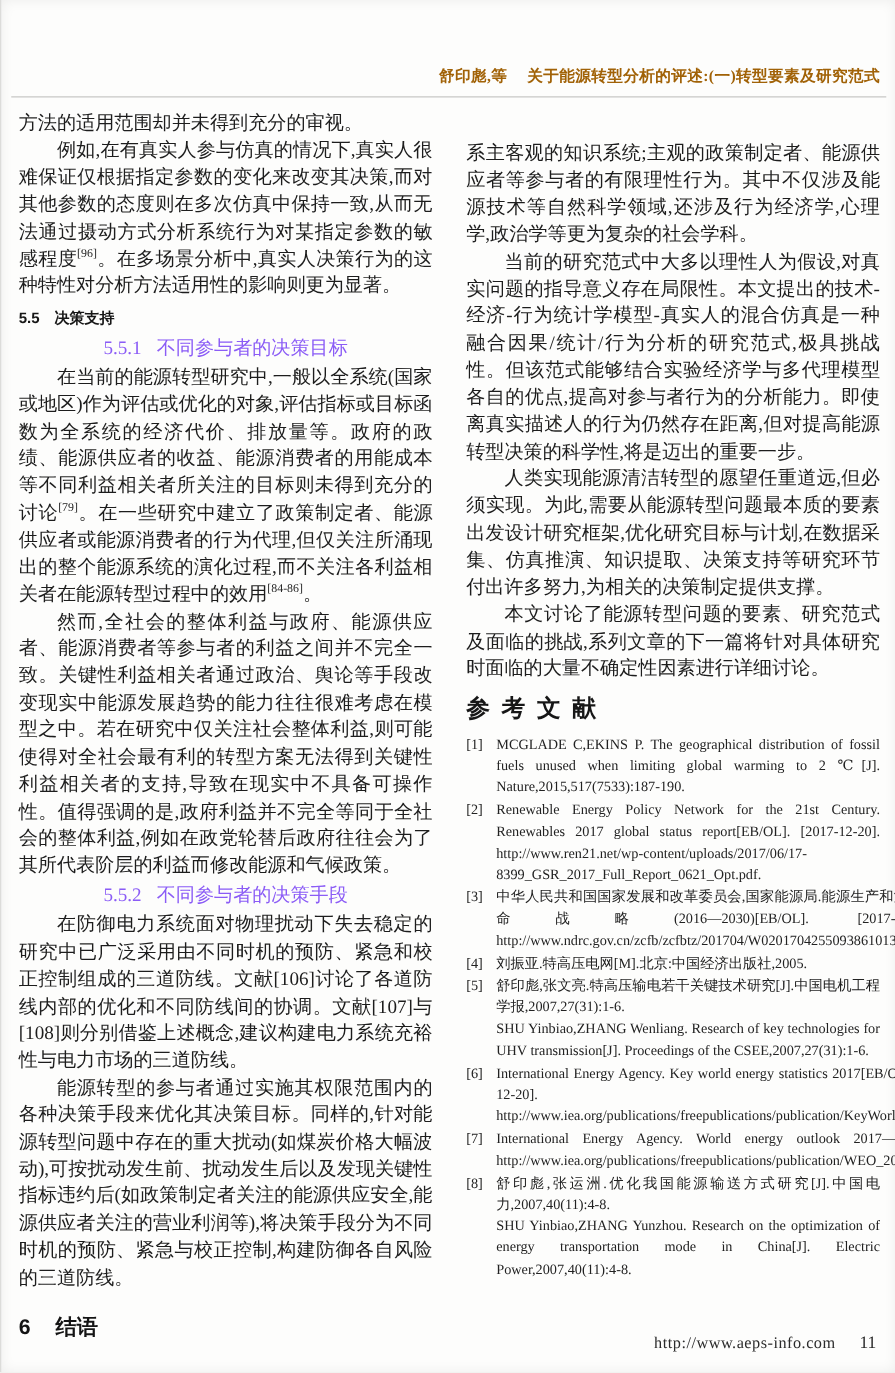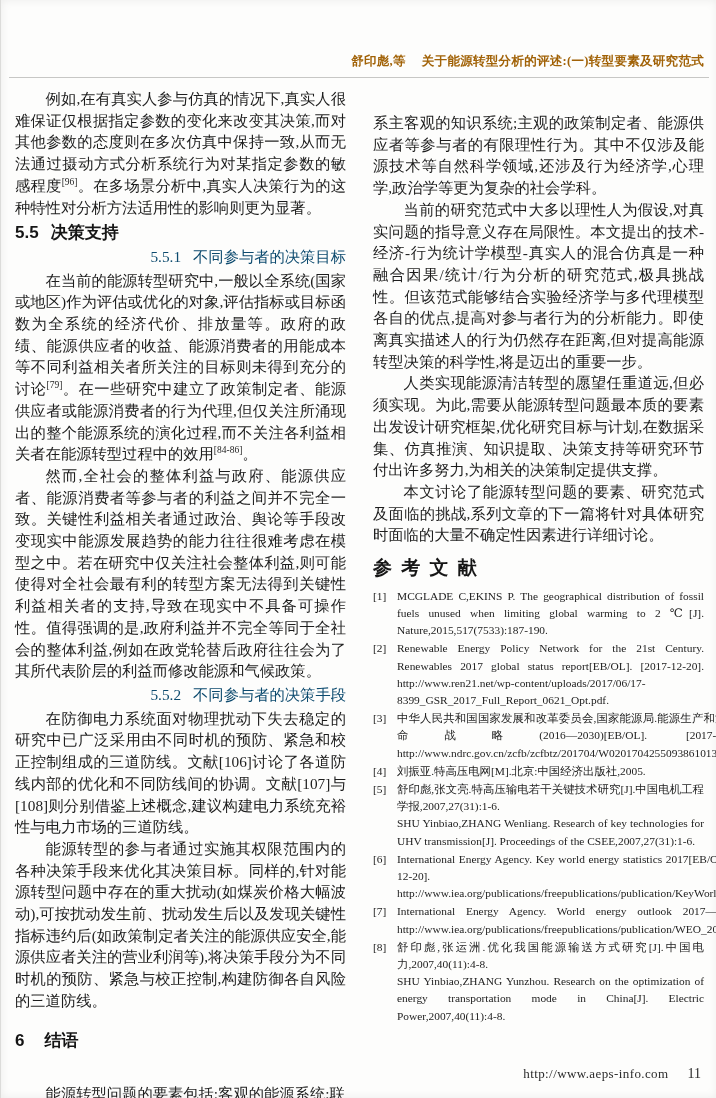--- a/index.html
+++ b/index.html
@@ -32,26 +32,26 @@
     font-size:15.3px;line-height:21.7px;color:#1d1d1d;
     text-align:justify;
   }
   .col-left{left:14px;}
   .col-right{left:372px;margin-top:24px;}
   p.para{margin:0;text-indent:2em;}
   p.para.noindent{text-indent:0;}
   sup.cite{font-size:9.5px;line-height:0;vertical-align:super;letter-spacing:0;}
   .h-sec{
     font-family:"Liberation Sans","DejaVu Sans",sans-serif;
-    font-weight:700;font-size:17px;color:#161616;
+    font-weight:700;font-size:12px;color:#161616;
     margin:4px 0 2px 0;text-align:left;
   }
   .h-sub{
-    font-size:15.3px;font-weight:400;color:#0c4a6e;
-    margin:2px 0;text-align:right;
+    font-size:15.3px;font-weight:400;color:#8b5cf6;
+    margin:2px 0;text-align:center;
   }
   .h-sec .num,.h-sub .num{margin-right:12px;}
   .h-chapter{
     font-family:"Liberation Sans","DejaVu Sans",sans-serif;
     font-weight:700;font-size:17px;color:#141414;
     margin:18px 0 32px 0;text-align:left;
   }
   .h-chapter .num{margin-right:20px;}
   .refs-heading{
     font-family:"Liberation Sans","DejaVu Sans",sans-serif;
@@ -74,20 +74,21 @@
 <body>
 
 <div class="page">
 
   <div class="running-head">
     <span class="author">舒印彪,等</span><span class="title">关于能源转型分析的评述:(一)转型要素及研究范式</span>
   </div>
   <div class="head-rule"></div>
 
   <div class="col col-left">
+    <p class="para noindent">方法的适用范围却并未得到充分的审视。</p>
     <p class="para"><span>例如,在有真实人参与仿真的情况下,真实人很难保证仅根据指定参数的变化来改变其决策,而对其他参数的态度则在多次仿真中保持一致,从而无法通过摄动方式分析系统行为对某指定参数的敏感程度</span><sup class="cite">[96]</sup><span>。在多场景分析中,真实人决策行为的这种特性对分析方法适用性的影响则更为显著。</span></p>
 
     <div class="h-sec">
       <span class="num">5.5</span><span>决策支持</span>
     </div>
     <div class="h-sub">
       <span class="num">5.5.1</span><span>不同参与者的决策目标</span>
     </div>
 
     <p class="para"><span>在当前的能源转型研究中,一般以全系统(国家或地区)作为评估或优化的对象,评估指标或目标函数为全系统的经济代价、排放量等。政府的政绩、能源供应者的收益、能源消费者的用能成本等不同利益相关者所关注的目标则未得到充分的讨论</span><sup class="cite">[79]</sup><span>。在一些研究中建立了政策制定者、能源供应者或能源消费者的行为代理,但仅关注所涌现出的整个能源系统的演化过程,而不关注各利益相关者在能源转型过程中的效用</span><sup class="cite">[84-86]</sup><span>。</span></p>

